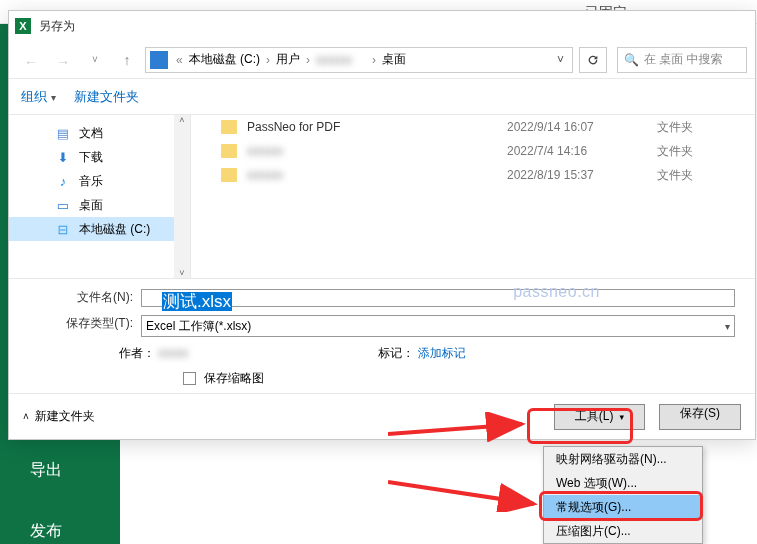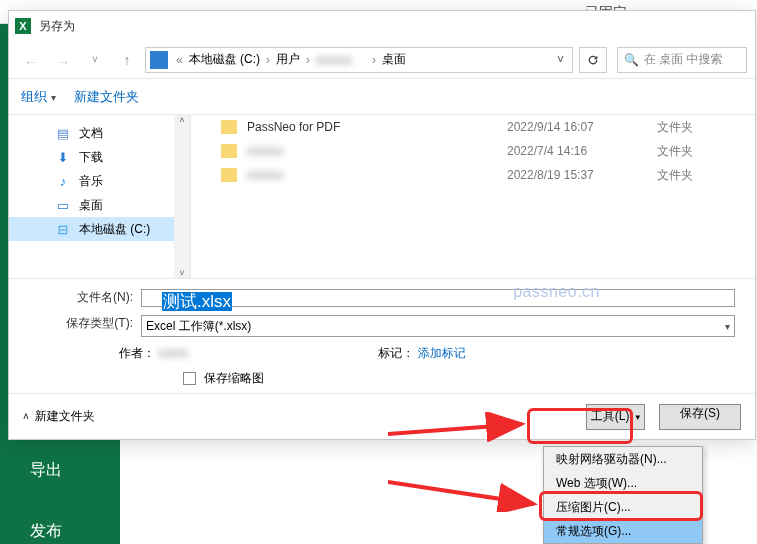--- a/index.html
+++ b/index.html
@@ -69,21 +69,21 @@
 .cb-row { padding-left: 154px; display:flex; align-items:center; gap:8px; }
 .cb { width: 13px; height: 13px; border: 1px solid #888; }
 
 
 .wm { position: absolute; right: 155px; top: 4px; font-size: 16px; color: #b8c8e8; letter-spacing: 0.5px; pointer-events: none; }
 
 
 .footer { height: 46px; border-top: 1px solid #e8e8e8; display: flex; align-items: center; padding: 0 14px; justify-content: space-between; font-size: 12px; }
 .hide-folders { display: flex; align-items: center; gap: 6px; cursor: pointer; }
 .btns { display:flex; gap: 14px; align-items:center; }
-.tools-btn { height: 26px; padding: 0 4px; border: 1px solid #888; background: #e1e1e1; display:flex; align-items:center; gap:6px; cursor:pointer; }
+.tools-btn { height: 26px; padding: 0 20px; border: 1px solid #888; background: #e1e1e1; display:flex; align-items:center; gap:6px; cursor:pointer; }
 .save-btn { height: 26px; padding: 0 20px; border: 1px solid #888; background: #e1e1e1; cursor:pointer; }
 
 
 .tools-menu { position: absolute; left: 543px; top: 446px; width: 160px; background: #f0f0f0; border: 1px solid #a8a8a8; box-shadow: 2px 2px 6px rgba(0,0,0,0.2); z-index: 20; font-size: 12px; }
 .menu-item { height: 24px; display:flex; align-items:center; padding: 0 12px; cursor:pointer; }
 .menu-item.hover { background: #90c8f6; }
 
 
 .anno-box { position: absolute; border: 3px solid #ee2a2a; border-radius: 6px; z-index: 30; pointer-events:none; }
 .anno1 { left: 527px; top: 408px; width: 106px; height: 36px; }
@@ -238,22 +238,22 @@
       </div>
       <div class="save-btn">保存(S)</div>
     </div>
   </div>
 
 </div>
 
 <div class="tools-menu">
   <div class="menu-item">映射网络驱动器(N)...</div>
   <div class="menu-item">Web 选项(W)...</div>
+  <div class="menu-item hover">常规选项(G)...</div>
   <div class="menu-item">压缩图片(C)...</div>
-  <div class="menu-item hover">常规选项(G)...</div>
 </div>
 
 <div class="anno-box anno1"></div>
 <div class="anno-box anno2"></div>
 
 <svg class="arrow" style="left:388px; top:412px;" width="145" height="30">
   <defs>
       <marker id="ah1" markerWidth="10" markerHeight="8" refX="9" refY="4" orient="auto">
         <polygon points="0 0, 10 4, 0 8" fill="#ee2a2a"></polygon>
       </marker>

